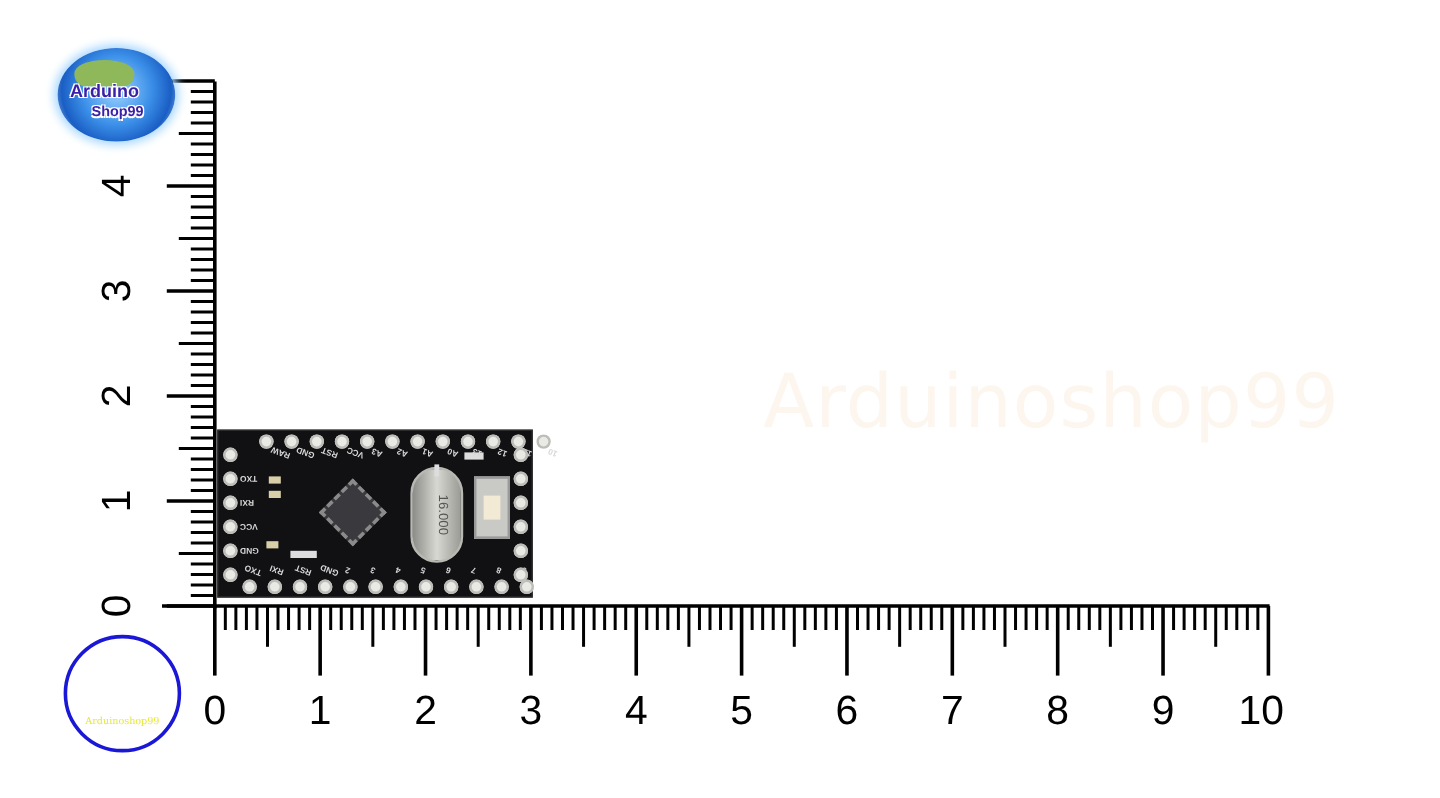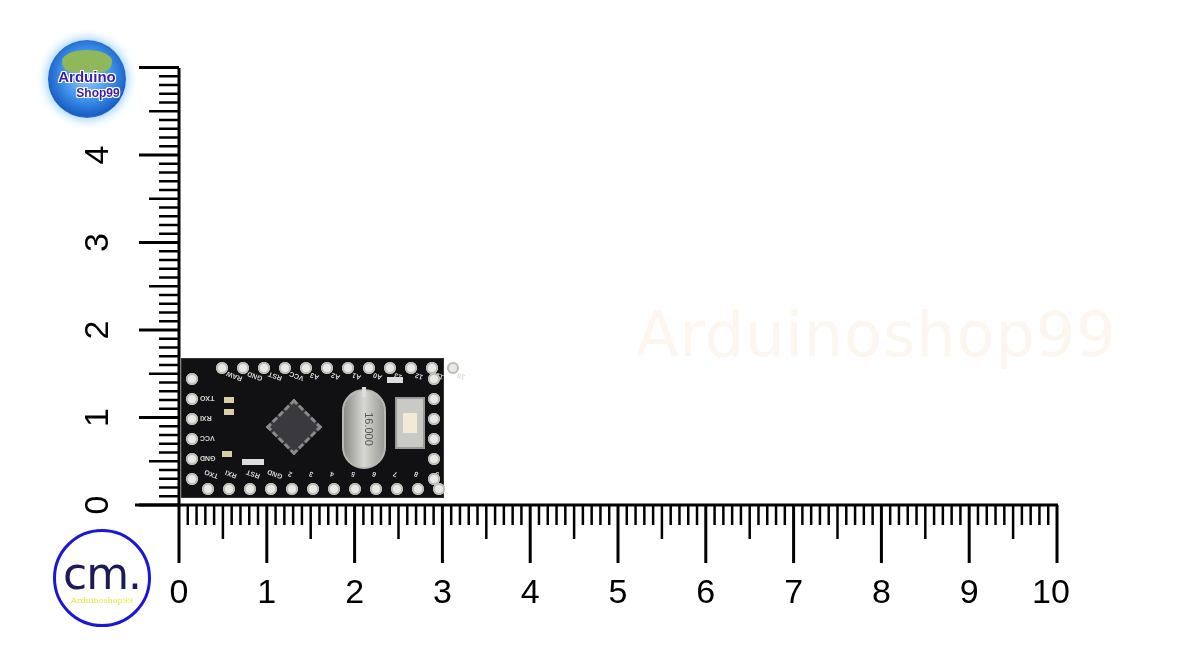--- a/index.html
+++ b/index.html
@@ -1,21 +1,21 @@
 <!DOCTYPE html>
 <html><head>
 <meta charset="utf-8">
 <style>
   html,body{margin:0;padding:0;background:#fff;}
   body{width:1200px;height:665px;position:relative;overflow:hidden;font-family:"Liberation Sans",sans-serif;}
   #ruler{position:absolute;left:0;top:0;}
   .watermark{position:absolute;left:636px;top:298px;font-size:62px;color:#fdf6ee;letter-spacing:1px;font-family:"DejaVu Sans",sans-serif;}
   .logo{position:absolute;left:48px;top:40px;width:78px;height:78px;border-radius:50%;
     background:radial-gradient(circle at 50% 45%,#9fd4ff 0%,#3b8fe8 45%,#1a5ec4 70%,#cfe9ff 100%);
-    box-shadow:0 0 8px 3px #a9d8ff;}
+    box-shadow:0 0 8px 3px #a9d8ff;padding-left:20px;}
   .logo .leaf{position:absolute;left:14px;top:10px;width:50px;height:22px;border-radius:50% 50% 10px 10px;background:#8fb85a;}
   .logo .t1{position:absolute;left:0;width:78px;top:28px;text-align:center;font-weight:bold;font-size:15px;color:#3a1fa8;
     text-shadow:-1px -1px 0 #fff,1px -1px 0 #fff,-1px 1px 0 #fff,1px 1px 0 #fff;}
   .logo .t2{position:absolute;left:0;width:100px;top:46px;text-align:center;font-weight:bold;font-size:12px;color:#3a1fa8;
     text-shadow:-1px -1px 0 #fff,1px -1px 0 #fff,-1px 1px 0 #fff,1px 1px 0 #fff;}
   .cm-badge{position:absolute;left:53px;top:529px;width:98px;height:98px;border:3px solid #1a18d6;border-radius:50%;box-sizing:border-box;background:#fff;}
   .cm-badge .cm{position:absolute;left:0;width:92px;top:16px;text-align:center;font-size:44px;color:#1c1a5a;font-family:"DejaVu Sans",sans-serif;letter-spacing:-1px;}
   .cm-badge .sub{position:absolute;left:0;width:92px;top:64px;text-align:center;font-size:8px;color:#e6e83a;font-family:"DejaVu Serif",serif;}
   .board{position:absolute;left:181px;top:358px;width:263px;height:140px;background:#111114;border:1px solid #333;box-sizing:border-box;}
   .pin{position:absolute;width:12px;height:12px;border-radius:50%;background:#e9e9e6;box-shadow:inset 0 0 0 2px #bdbdb8;}
@@ -285,15 +285,14 @@
     <div class="silk" style="left: 18px; top: 96px; transform: rotate(180deg);">GND</div>
     <div class="pin" style="left: 246px; top: 14px;"></div>
     <div class="pin" style="left: 246px; top: 34px;"></div>
     <div class="pin" style="left: 246px; top: 54px;"></div>
     <div class="pin" style="left: 246px; top: 74px;"></div>
     <div class="pin" style="left: 246px; top: 94px;"></div>
     <div class="pin" style="left: 246px; top: 114px;"></div>
   </div>
 
 <div class="cm-badge">
-  <div class="cm">cm.</div>
   <div class="sub">Arduinoshop99</div>
 </div>
 
 </body></html>

